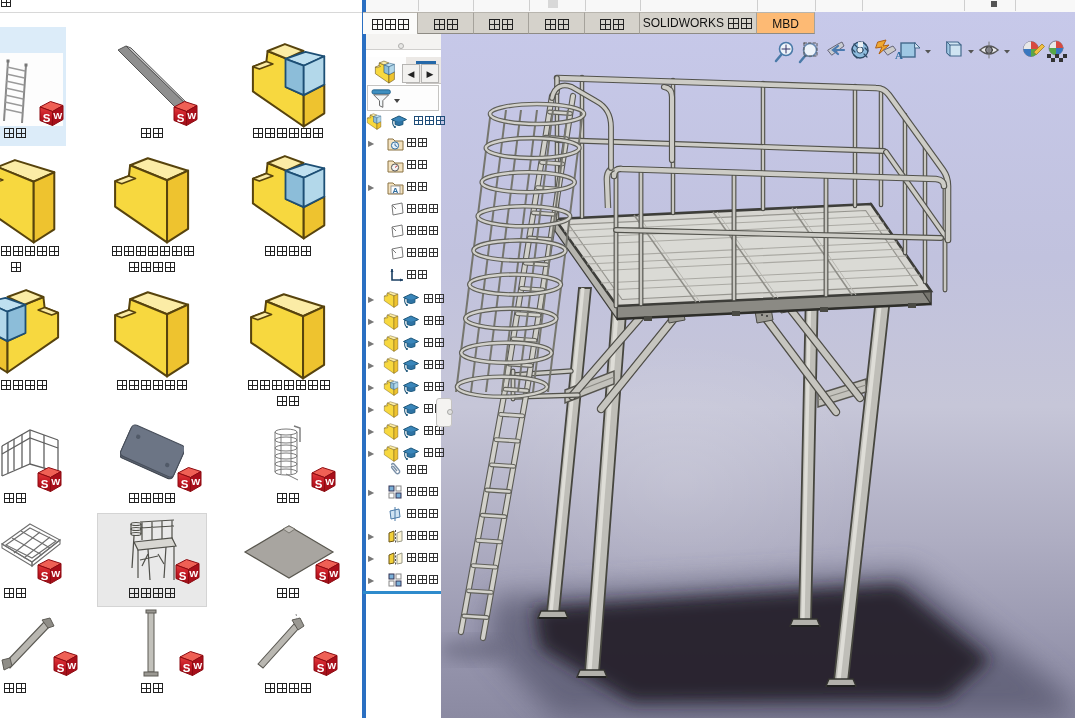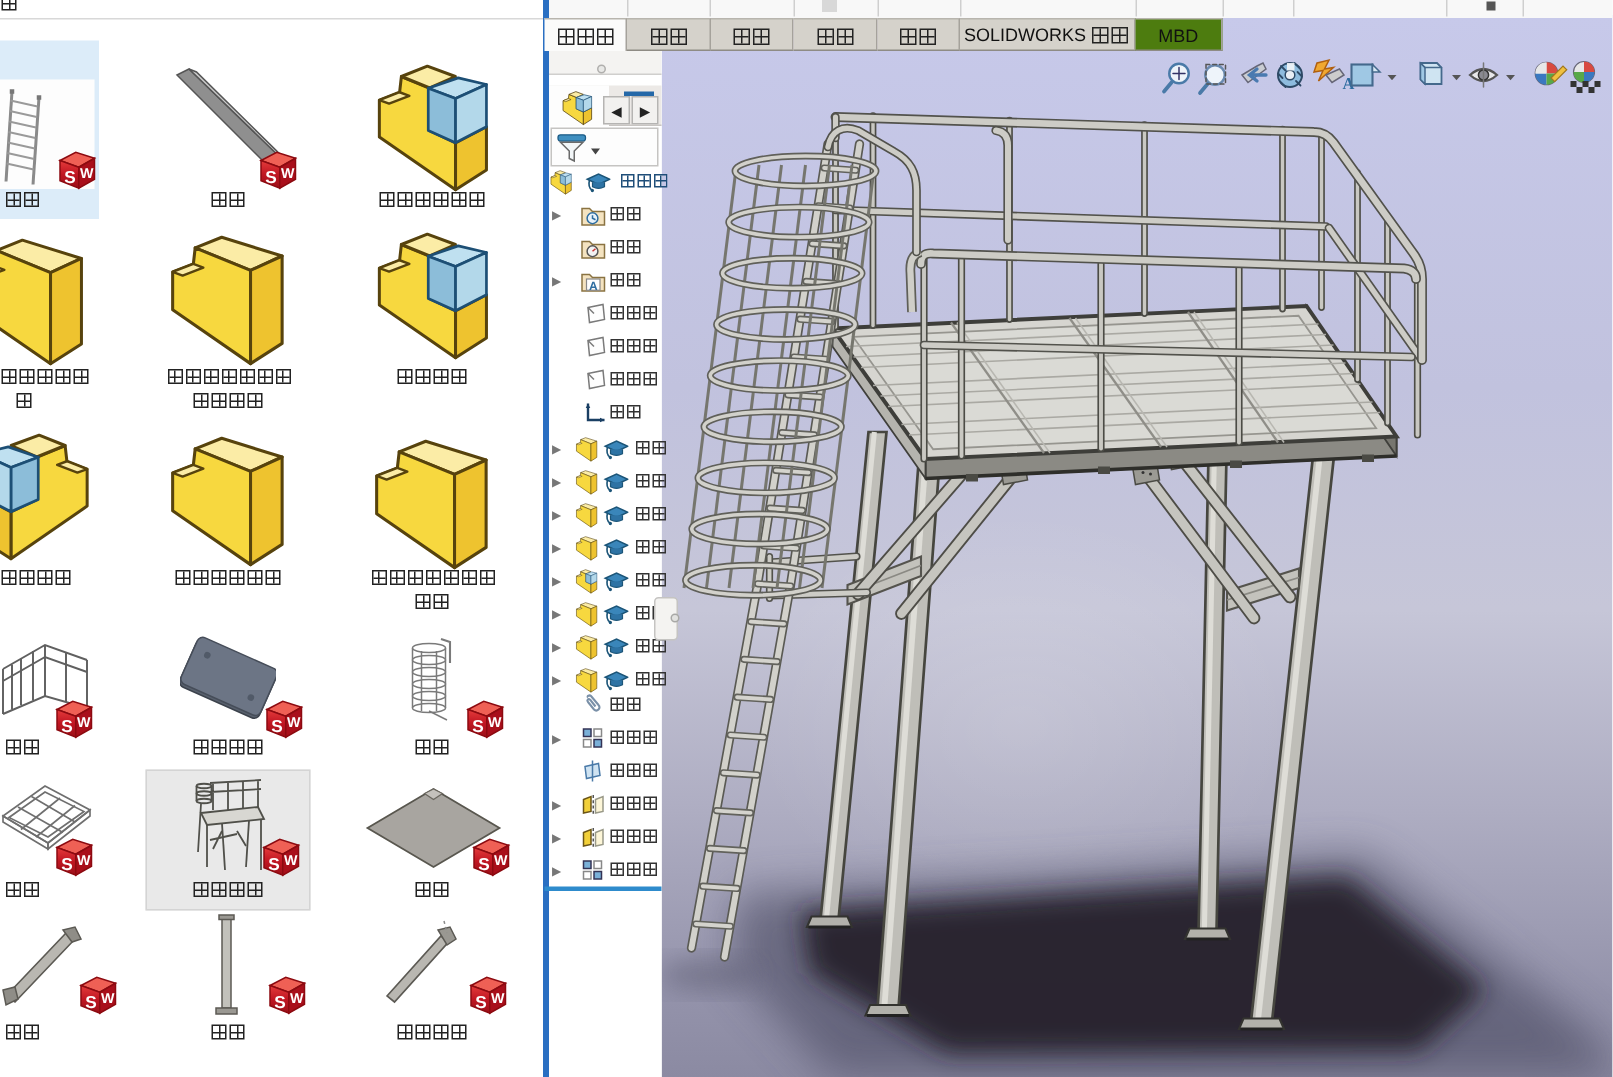--- a/index.html
+++ b/index.html
@@ -507,21 +507,21 @@
 <div class="abs" style="left:964px;top:0;width:1px;height:11px;background:#cfcfcf"></div>
 <div class="abs" style="left:1015px;top:0;width:1px;height:11px;background:#cfcfcf"></div>
 <div class="abs" style="left:548px;top:0px;width:10px;height:8px;background:#d8d8d8"></div>
 <div class="abs" style="left:991px;top:1px;width:6px;height:6px;background:#555"></div>
 <div class="abs" style="left:363px;top:12px;width:55px;height:22px;background:#fbfbfa;border-right:1px solid #a5a29b;border-top:1px solid #b8b5ae;text-align:center;padding-top:4px"><span class="k k2"></span><span class="k k2"></span><span class="k k2"></span></div>
 <div class="abs" style="left:418px;top:12px;width:56px;height:22px;background:#d5d2cb;border-right:1px solid #a5a29b;border-top:1px solid #b8b5ae;border-bottom:1px solid #8e8b84;text-align:center;padding-top:4px"><span class="k k2"></span><span class="k k2"></span></div>
 <div class="abs" style="left:474px;top:12px;width:55px;height:22px;background:#d5d2cb;border-right:1px solid #a5a29b;border-top:1px solid #b8b5ae;border-bottom:1px solid #8e8b84;text-align:center;padding-top:4px"><span class="k k2"></span><span class="k k2"></span></div>
 <div class="abs" style="left:529px;top:12px;width:56px;height:22px;background:#d5d2cb;border-right:1px solid #a5a29b;border-top:1px solid #b8b5ae;border-bottom:1px solid #8e8b84;text-align:center;padding-top:4px"><span class="k k2"></span><span class="k k2"></span></div>
 <div class="abs" style="left:585px;top:12px;width:55px;height:22px;background:#d5d2cb;border-right:1px solid #a5a29b;border-top:1px solid #b8b5ae;border-bottom:1px solid #8e8b84;text-align:center;padding-top:4px"><span class="k k2"></span><span class="k k2"></span></div>
 <div class="abs" style="left:640px;top:12px;width:117px;height:22px;background:#d5d2cb;border-right:1px solid #a5a29b;border-top:1px solid #b8b5ae;border-bottom:1px solid #8e8b84;text-align:center;padding-top:3px;font-size:12px;color:#111">SOLIDWORKS <span class="k2 k"></span><span class="k2 k"></span></div>
-<div class="abs" style="left:757px;top:12px;width:58px;height:22px;background:#4d7c0f;border-right:1px solid #a5a29b;border-top:1px solid #b8b5ae;border-bottom:1px solid #8e8b84;text-align:center;padding-top:4px;font-size:12px;color:#111">MBD</div>
+<div class="abs" style="left:757px;top:12px;width:58px;height:22px;background:#fdba74;border-right:1px solid #a5a29b;border-top:1px solid #b8b5ae;border-bottom:1px solid #8e8b84;text-align:center;padding-top:4px;font-size:12px;color:#111">MBD</div>
 <div class="abs" style="left:366px;top:34px;width:75px;height:684px;background:#fff"></div>
 <div class="abs" style="left:366px;top:34px;width:75px;height:16px;background:#f4f3f1;border-bottom:1px solid #d0cfcd"></div>
 <div class="abs" style="left:398px;top:43px;width:6px;height:6px;border:1px solid #b0afad;border-radius:50%;background:#e8e8e6"></div>
 <div class="abs" style="left:366px;top:57px;width:75px;height:27px;background:#ece9e6;border-bottom:1px solid #c8c5c2"></div>
 <div class="abs" style="left:366px;top:57px;width:40px;height:27px;background:#fdfdfd"></div>
 <svg class="abs" style="left:372px;top:60px" width="26" height="24" viewBox="0 0 86 90">
     <use href="#asmAB"></use>
   </svg>
 <div class="abs" style="left:402px;top:64px;width:18px;height:19px;background:#f2f1ef;border:1px solid #b5b4b2;font-size:9px;text-align:center;line-height:18px;color:#222">◀</div>
 <div class="abs" style="left:421px;top:64px;width:18px;height:19px;background:#f2f1ef;border:1px solid #b5b4b2;font-size:9px;text-align:center;line-height:18px;color:#222">▶</div>

